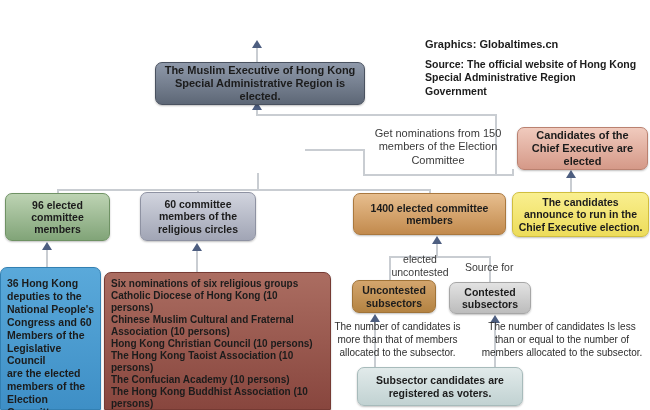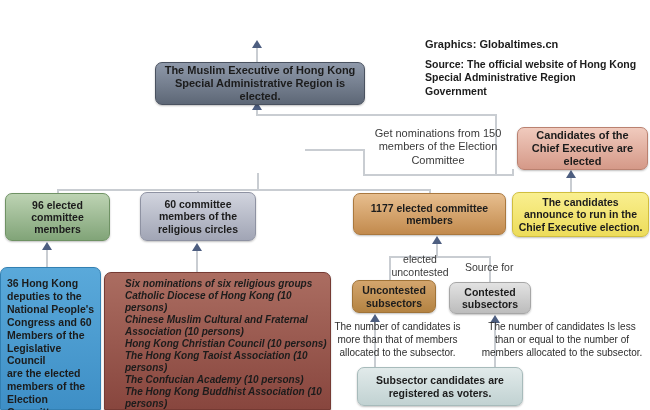--- a/index.html
+++ b/index.html
@@ -18,21 +18,21 @@
 
   #n-central{left:180px;top:3px;width:177px;height:38px;background:linear-gradient(#eaa890,#ca6e57);border:1px solid #b25c47;font-size:11px;}
   #n-chief{left:155px;top:62px;width:210px;height:43px;background:linear-gradient(#8f99aa,#5d6776);border:1px solid #4a5260;font-size:11px;}
   #n-1200{left:186px;top:126px;width:119px;height:47px;background:linear-gradient(160deg,#ddd06b,#ab9a26);border:1px solid #92820f;font-size:11px;}
   #n-cand{left:517px;top:127px;width:131px;height:43px;background:linear-gradient(#f0cabd,#d59988);border:1px solid #ba8170;font-size:11px;}
   #n-96{left:5px;top:193px;width:105px;height:48px;background:linear-gradient(#bdd3b3,#81a478);border:1px solid #6f9264;font-size:10.5px;}
   #n-60{left:140px;top:192px;width:116px;height:49px;background:linear-gradient(#d1d4de,#a1a5b5);border:1px solid #8e92a2;font-size:10.5px;}
   #n-1044{left:353px;top:193px;width:153px;height:42px;background:linear-gradient(#e7be8e,#c28a4d);border:1px solid #aa783e;font-size:10.5px;}
   #n-announce{left:512px;top:192px;width:137px;height:45px;background:linear-gradient(#f9ef8f,#eddc5a);border:1px solid #d0be3e;font-size:10.5px;}
   #n-blue{left:0px;top:267px;width:101px;height:143px;background:linear-gradient(#5aa9da,#3e8fc6);border:1px solid #3380b2;font-size:10.5px;text-align:left;align-items:flex-start;justify-content:flex-start;padding:9px 3px 7px 6px;line-height:1.23;border-radius:7px 7px 0 0;}
-  #n-red{left:104px;top:272px;width:227px;height:138px;background:linear-gradient(#ab6d61,#88463e);border:1px solid #753a33;font-size:10px;text-align:left;align-items:flex-start;justify-content:flex-start;padding:5px 3px 3px 20px;line-height:1.2;border-radius:7px 7px 0 0;font-style:italic;}
+  #n-red{left:104px;top:272px;width:227px;height:138px;background:linear-gradient(#ab6d61,#88463e);border:1px solid #753a33;font-size:10px;text-align:left;align-items:flex-start;justify-content:flex-start;padding:5px 3px 3px 6px;line-height:1.2;border-radius:7px 7px 0 0;}
   #n-unc{left:352px;top:280px;width:84px;height:33px;background:linear-gradient(#d3a56d,#b48342);border:1px solid #a07338;font-size:10.5px;}
   #n-con{left:449px;top:282px;width:82px;height:32px;background:linear-gradient(#e2e2e2,#bcbcbc);border:1px solid #a6a6a6;font-size:10.5px;}
   #n-reg{left:357px;top:367px;width:166px;height:39px;background:linear-gradient(#e1eaea,#c1d2d2);border:1px solid #a7bbbb;font-size:10.5px;}
 
   #t-graphics{left:425px;top:38px;font-weight:bold;font-size:11px;}
   #t-source{left:425px;top:58px;width:230px;font-weight:bold;font-size:10.5px;line-height:1.28;}
   #t-nominations{left:363px;top:127px;width:150px;font-size:11px;text-align:center;color:#3a3a3a;line-height:1.22;}
   #t-elected-unc{left:383px;top:253px;width:74px;font-size:10.5px;text-align:center;color:#3a3a3a;line-height:1.25;z-index:5;}
   #t-voted{left:465px;top:261px;width:60px;font-size:10.5px;color:#3a3a3a;z-index:5;}
   #t-cap-left{left:320px;top:320px;width:155px;font-size:10px;text-align:center;color:#2e2e2e;line-height:1.3;z-index:5;}
@@ -87,21 +87,21 @@
 elected.</div>
   <div class="node" id="n-cand">Candidates of the
 Chief Executive are
 elected</div>
   <div class="node" id="n-96">96 elected
 committee
 members</div>
   <div class="node" id="n-60">60 committee
 members of the
 religious circles</div>
-  <div class="node" id="n-1044">1177 elected committee
+  <div class="node" id="n-1044">1400 elected committee
 members</div>
   <div class="node" id="n-announce">The candidates
 announce to run in  the
 Chief Executive election.</div>
   <div class="node" id="n-blue">36 Hong Kong
 deputies to the
 National People's
 Congress and 60
 Members of the
 Legislative Council

